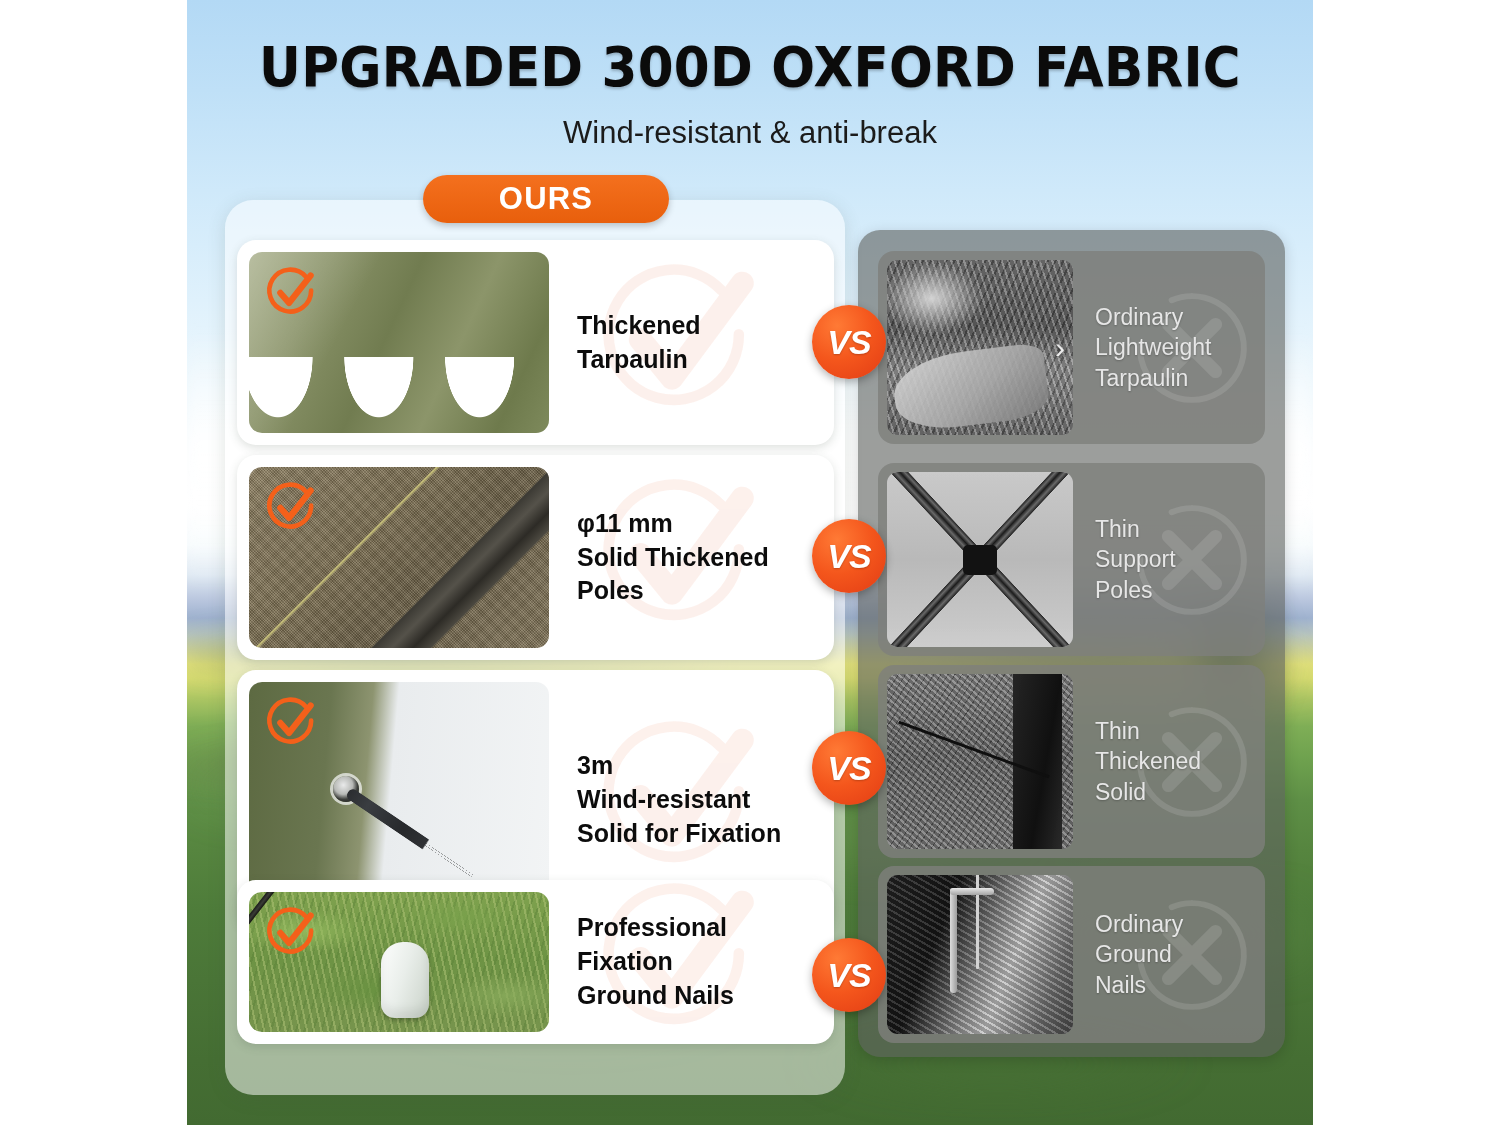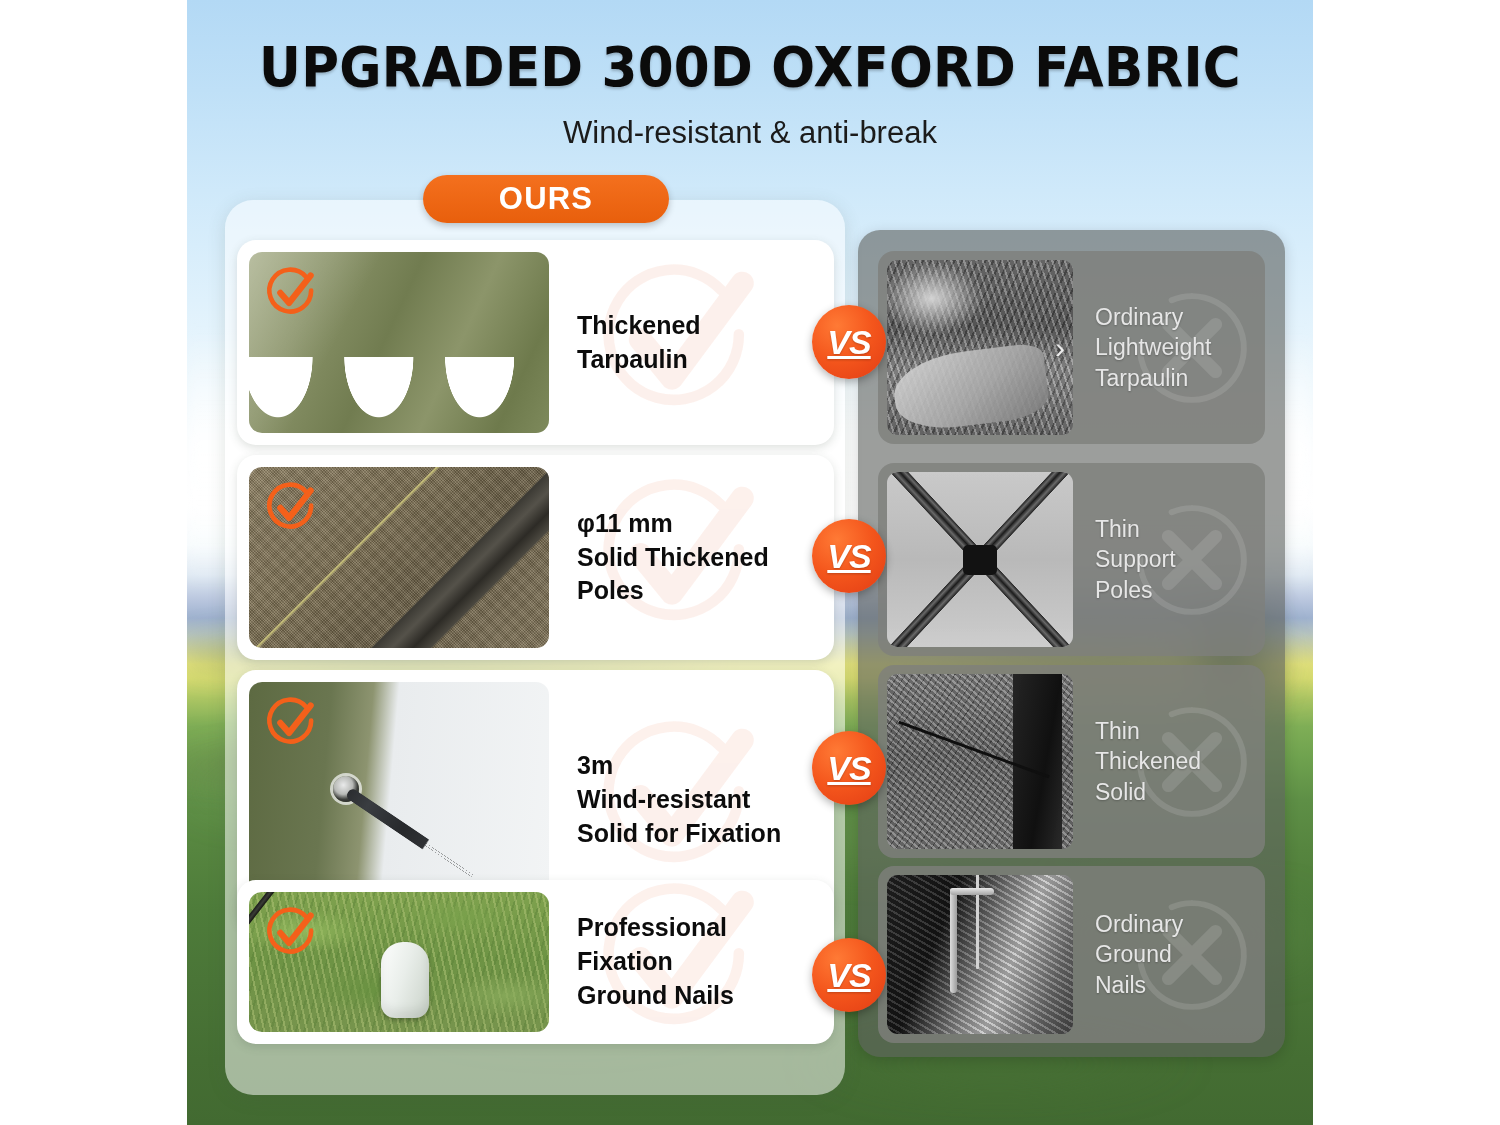--- a/index.html
+++ b/index.html
@@ -261,21 +261,20 @@
     background: radial-gradient(circle at 34% 28%, #ff7a35 0%, #f4561c 48%, #e23c14 100%);
     color: #fff;
     font-size: 34px;
     font-weight: 700;
     font-style: italic;
     letter-spacing: -1px;
     display: flex; align-items: center; justify-content: center;
     box-shadow: 0 3px 9px rgba(0,0,0,.3);
     z-index: 9;
     text-shadow: 0 1px 2px rgba(0,0,0,.22);
-    text-decoration: underline;
   }
 
   
   .art { position: absolute; inset: 0; }
 
   
   .art-tarp {
     background:
       linear-gradient(118deg, rgba(255,255,255,.30) 0%, rgba(255,255,255,0) 34%),
       linear-gradient(115deg, #9aa278 0%, #8a9369 22%, #717c50 46%, #8c956a 66%, #6e7a4c 86%, #7e8a5c 100%);

